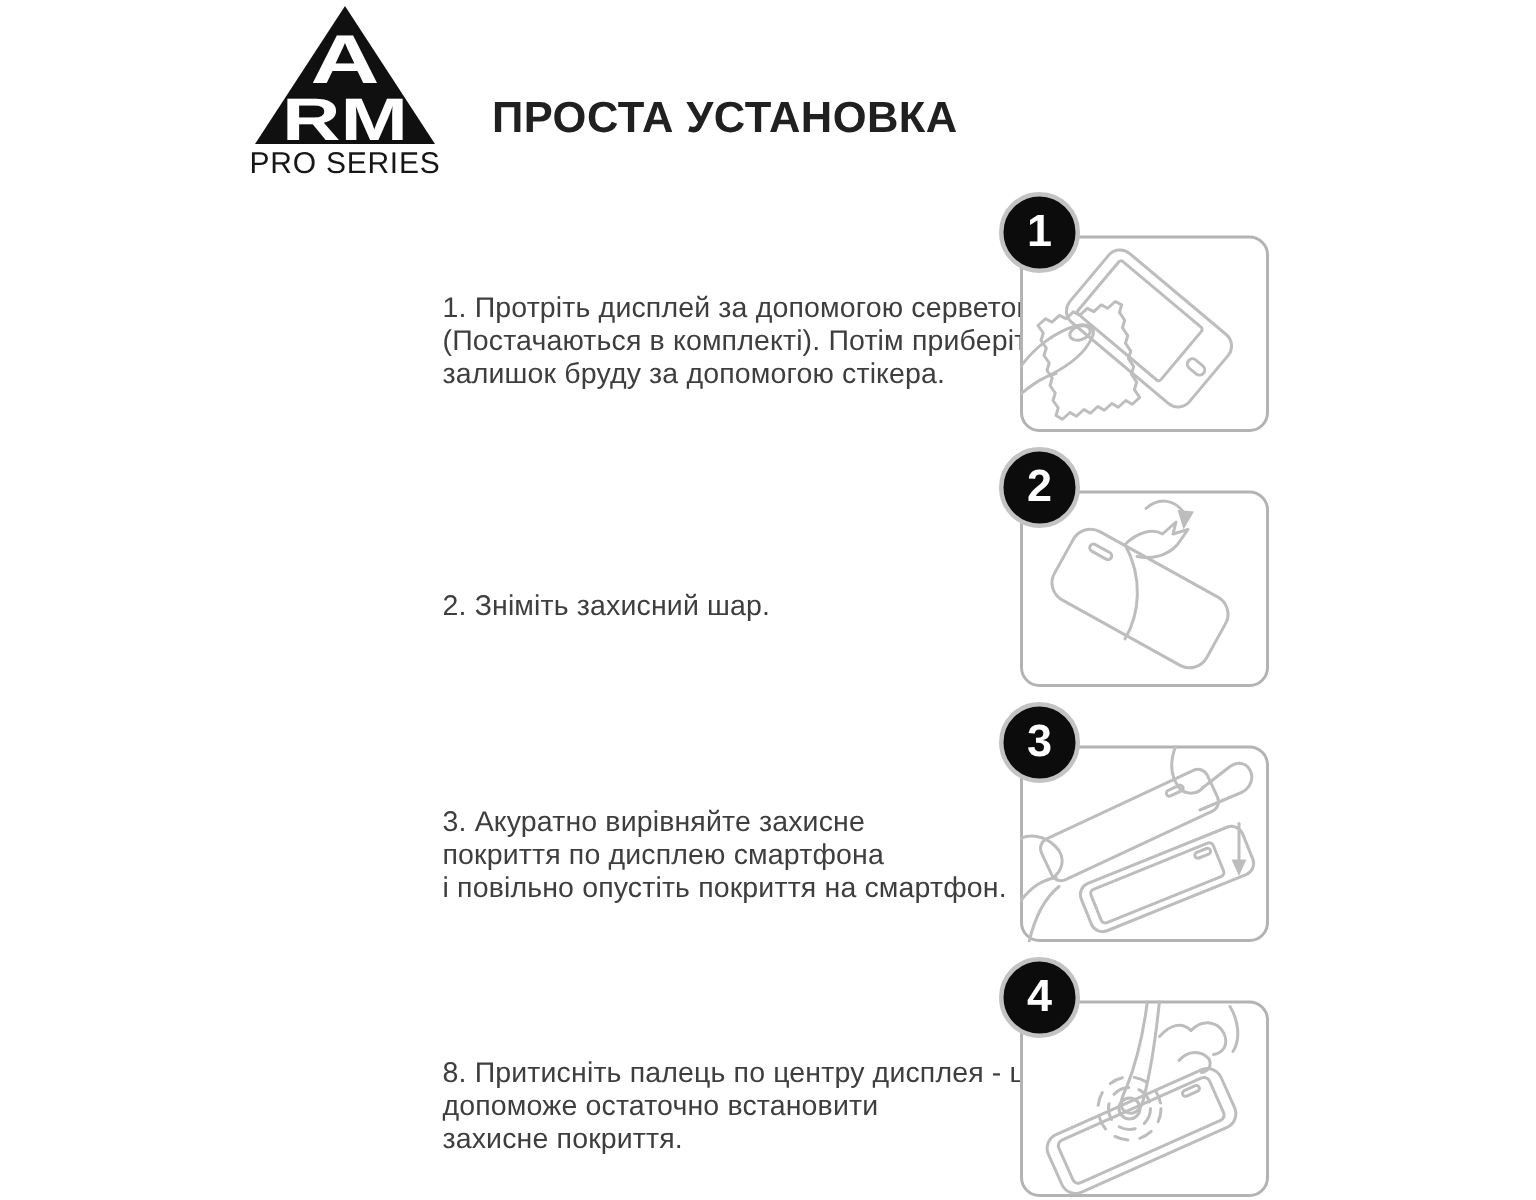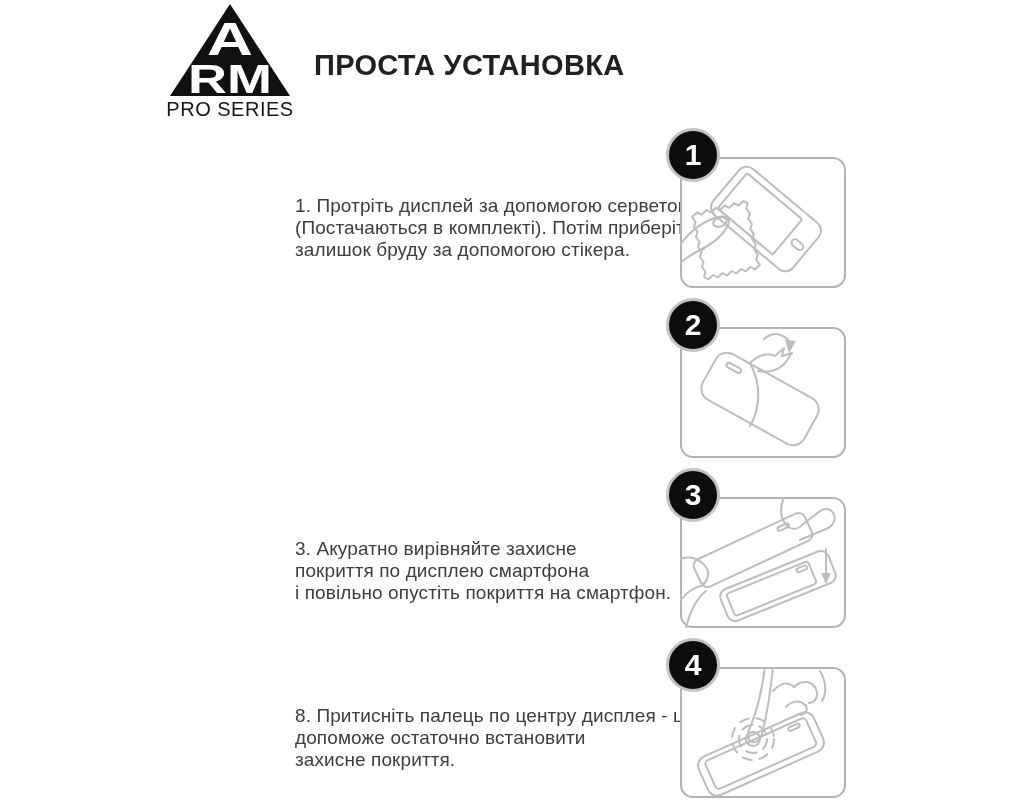--- a/index.html
+++ b/index.html
@@ -12,21 +12,21 @@
   
   .logo{position:absolute;left:164px;top:3px;width:132px;text-align:center;}
   .logo svg{display:block;}
   .logo-sub{
     font-size:20px;font-weight:normal;color:#161616;
     letter-spacing:0.5px;line-height:20px;margin-top:0px;white-space:nowrap;
   }
   .logo-letter{font-family:"Liberation Sans",sans-serif;font-weight:bold;fill:#ffffff;}
   
   .title{
-    position:absolute;left:314px;top:49px;margin:0;
+    position:absolute;left:314px;top:49px;margin:14px;
     font-size:29px;font-weight:800;color:#202020;letter-spacing:0.3px;white-space:nowrap;
   }
   
   .step-text{
     position:absolute;left:283px;width:400px;margin:12px;
     font-size:19px;line-height:22px;letter-spacing:0.1px;
     color:#3e3e3e;white-space:pre-line;
   }
   
   .figure{
@@ -57,20 +57,21 @@
       <text class="logo-letter" x="66" y="90" font-size="40" text-anchor="middle" textLength="84" lengthAdjust="spacingAndGlyphs">RM</text>
     </svg>
     <div class="logo-sub">PRO SERIES</div>
   </div>
 
   <h1 class="title">ПРОСТА УСТАНОВКА</h1>
 
   <p class="step-text" style="top:183px">1. Протріть дисплей за допомогою серветок
 (Постачаються в комплекті). Потім приберіть
 залишок бруду за допомогою стікера.</p>
+  <p class="step-text" style="top:382px">2. Зніміть захисний шар.</p>
   <p class="step-text" style="top:526px">3. Акуратно вирівняйте захисне
 покриття по дисплею смартфона
 і повільно опустіть покриття на смартфон.</p>
   <p class="step-text" style="top:693px">8. Притисніть палець по центру дисплея - це
 допоможе остаточно встановити
 захисне покриття.</p>
 
   <div class="figure" style="top:157px">
     <svg viewBox="0 0 166 131">
       <g class="art" transform="rotate(40 86 62)">

